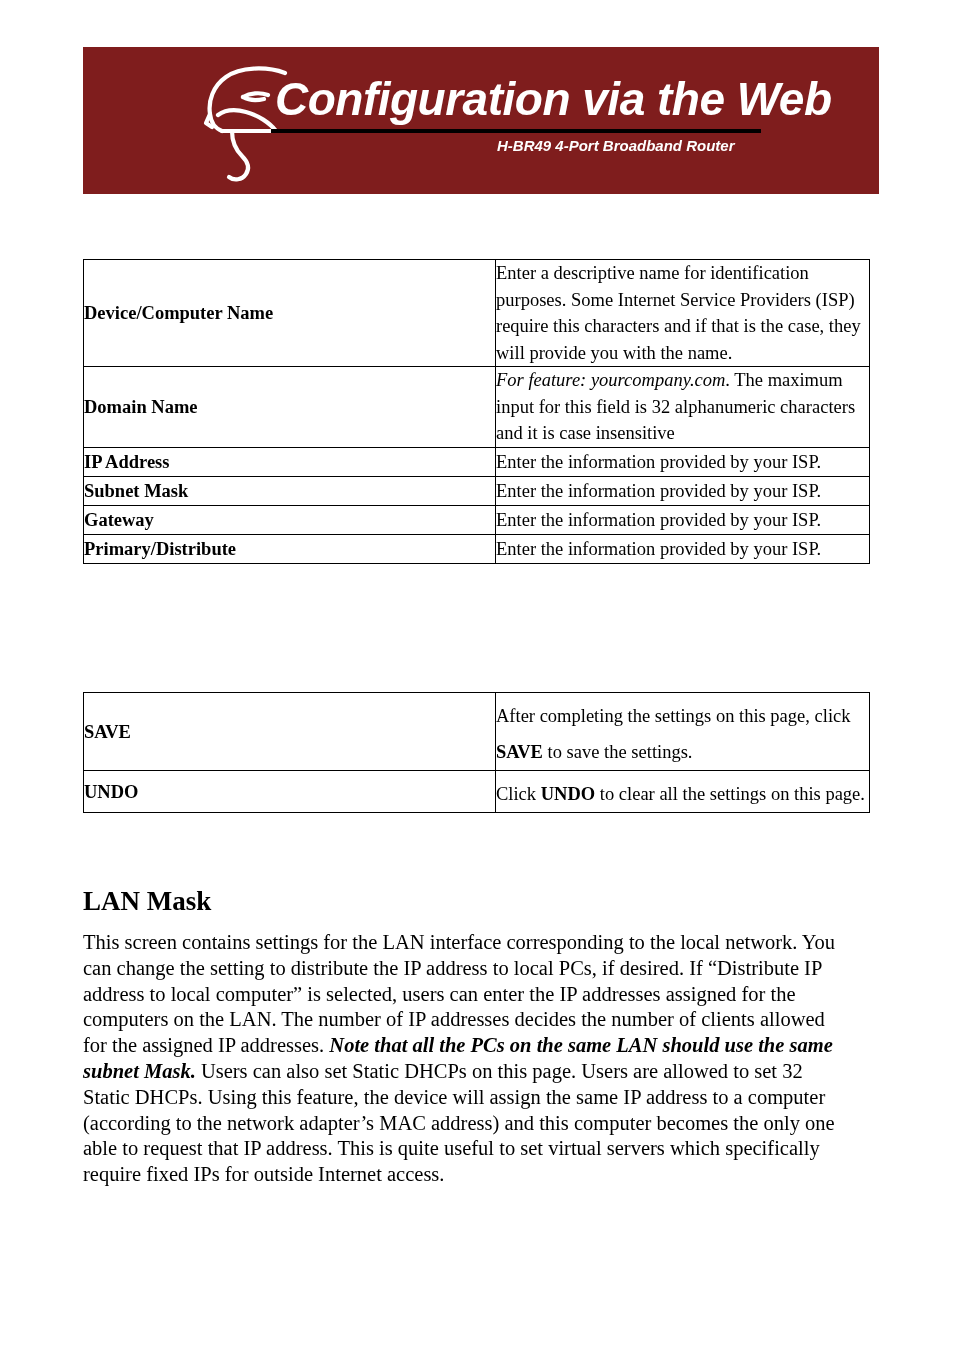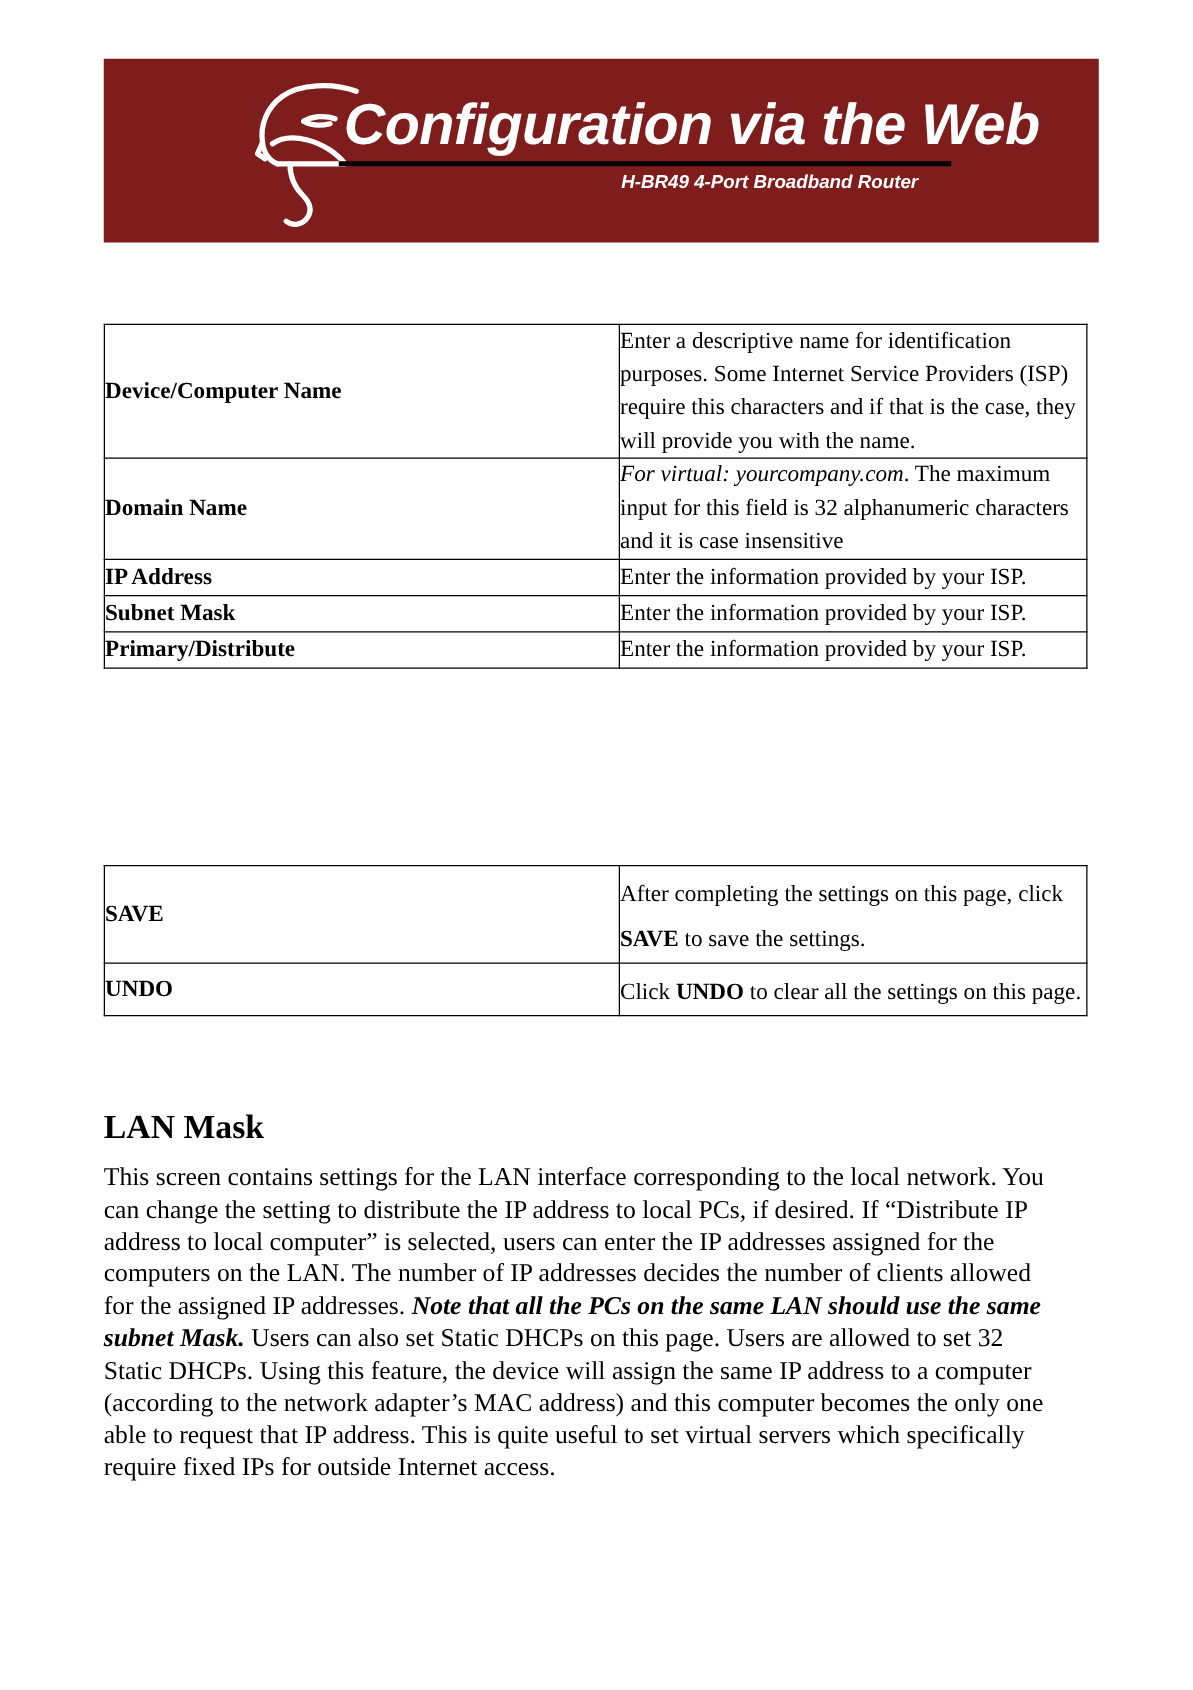--- a/index.html
+++ b/index.html
@@ -152,31 +152,37 @@
   <tbody>
     <tr>
       <td class="col-label">Device/Computer Name</td>
       <td class="col-desc">
         <span>Enter a descriptive name for identification purposes. Some Internet Service Providers (ISP) require this characters and if that is the case, they will provide you with the name.</span>
       </td>
     </tr>
     <tr>
       <td class="col-label">Domain Name</td>
       <td class="col-desc">
-        <span class="i">For virtual:</span><span class="bi"> yourcompany.com</span><span>. The maximum input for this field is 32 alphanumeric characters and it is case insensitive</span>
+        <span class="i">For feature:</span><span class="bi"> yourcompany.com</span><span>. The maximum input for this field is 32 alphanumeric characters and it is case insensitive</span>
       </td>
     </tr>
     <tr>
       <td class="col-label">IP Address</td>
       <td class="col-desc tight">
         <span>Enter the information provided by your ISP.</span>
       </td>
     </tr>
     <tr>
       <td class="col-label">Subnet Mask</td>
+      <td class="col-desc tight">
+        <span>Enter the information provided by your ISP.</span>
+      </td>
+    </tr>
+    <tr>
+      <td class="col-label">Gateway</td>
       <td class="col-desc tight">
         <span>Enter the information provided by your ISP.</span>
       </td>
     </tr>
     <tr>
       <td class="col-label">Primary/Distribute</td>
       <td class="col-desc tight">
         <span>Enter the information provided by your ISP.</span>
       </td>
     </tr>

